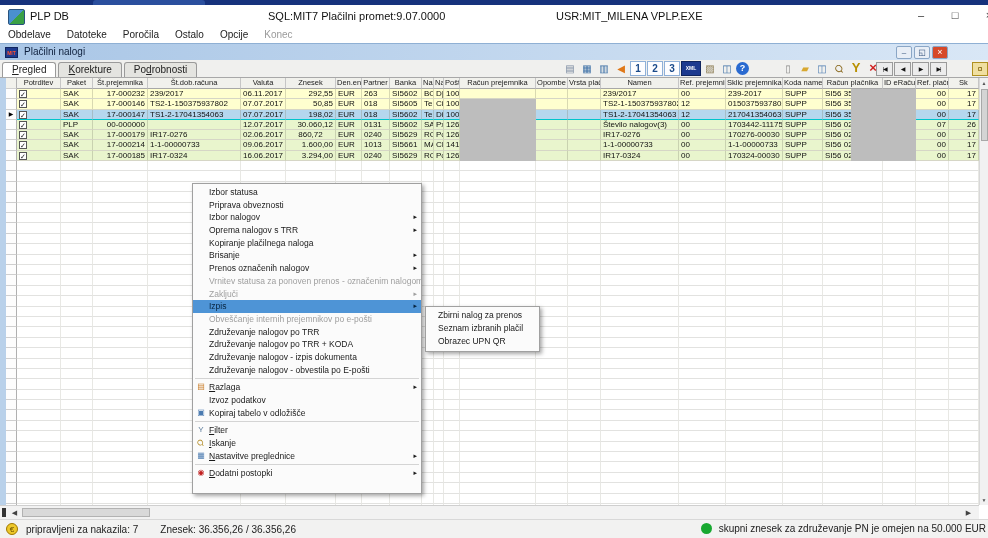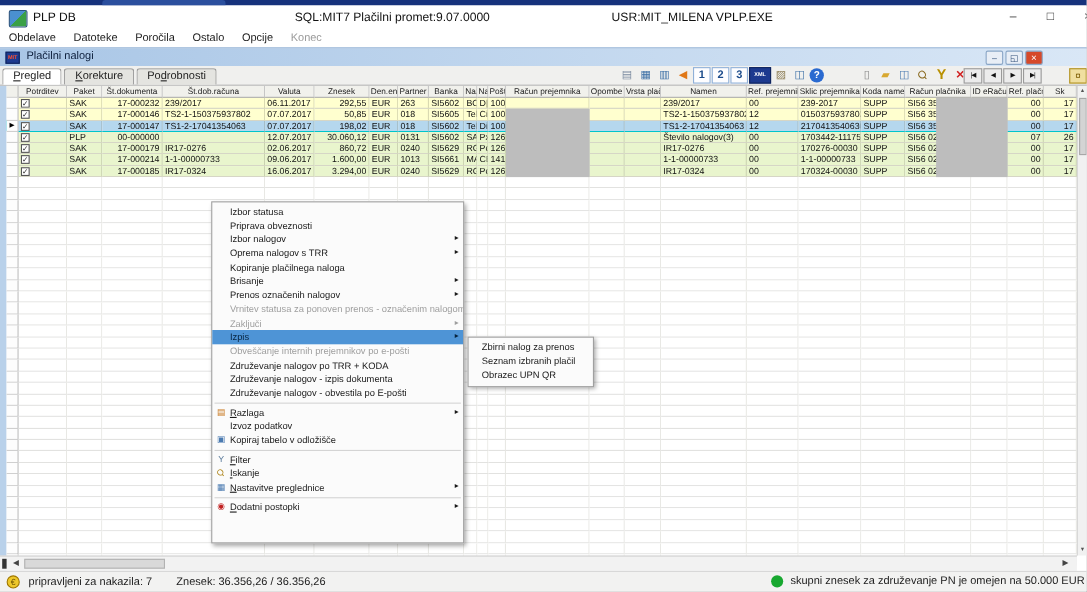--- a/index.html
+++ b/index.html
@@ -137,21 +137,21 @@
     <span class="exit-partial">¤</span>
   </div>
 
   <div class="grid-area">
     <div class="left-frame"></div>
     <div id="table">
         <div class="trow thead">
           <div class="tcell gut" style="width: 11px;"></div>
           <div class="tcell" style="width: 44px;">Potrditev</div>
           <div class="tcell" style="width: 32px;">Paket</div>
-          <div class="tcell" style="width: 55px;">Št.dokumenta</div>
+          <div class="tcell" style="width: 55px;">Št.prejemnika</div>
           <div class="tcell" style="width: 93px;">Št.dob.računa</div>
           <div class="tcell" style="width: 45px;">Valuta</div>
           <div class="tcell" style="width: 50px;">Znesek</div>
           <div class="tcell" style="width: 26px;">Den.enota</div>
           <div class="tcell" style="width: 28px;">Partner</div>
           <div class="tcell" style="width: 32px;">Banka</div>
           <div class="tcell" style="width: 12px;">Naz</div>
           <div class="tcell" style="width: 10px;">Na</div>
           <div class="tcell" style="width: 16px;">Pošta</div>
           <div class="tcell" style="width: 76px;">Račun prejemnika</div>
@@ -270,21 +270,21 @@
           <div class="tcell" style="width: 33px; text-align: right;">07</div>
           <div class="tcell" style="width: 30px; text-align: right;">26</div>
         </div>
         <div class="trow drow green">
           <div class="tcell gut" style="width: 11px;"></div>
           <div class="tcell" style="width: 44px; text-align: left;"><span class="cb">✓</span></div>
           <div class="tcell" style="width: 32px; text-align: left;">SAK</div>
           <div class="tcell" style="width: 55px; text-align: right;">17-000179</div>
           <div class="tcell" style="width: 93px; text-align: left;">IR17-0276</div>
           <div class="tcell" style="width: 45px; text-align: left;">02.06.2017</div>
-          <div class="tcell" style="width: 50px; text-align: right;">860,72</div>
+          <div class="tcell" style="width: 50px; text-align: center;">860,72</div>
           <div class="tcell" style="width: 26px; text-align: left;">EUR</div>
           <div class="tcell" style="width: 28px; text-align: left;">0240</div>
           <div class="tcell" style="width: 32px; text-align: left;">SI5629</div>
           <div class="tcell" style="width: 12px; text-align: left;">RG</div>
           <div class="tcell" style="width: 10px; text-align: left;">Po</div>
           <div class="tcell" style="width: 16px; text-align: left;">1260</div>
           <div class="tcell" style="width: 76px; text-align: left;"></div>
           <div class="tcell" style="width: 32px; text-align: left;"></div>
           <div class="tcell" style="width: 33px; text-align: left;"></div>
           <div class="tcell" style="width: 78px; text-align: left;">IR17-0276</div>
@@ -1253,20 +1253,21 @@
       <div class="ci">Priprava obveznosti</div>
       <div class="ci">Izbor nalogov<span class="arr">▸</span></div>
       <div class="ci">Oprema nalogov s TRR<span class="arr">▸</span></div>
       <div class="ci">Kopiranje plačilnega naloga</div>
       <div class="ci">Brisanje<span class="arr">▸</span></div>
       <div class="ci">Prenos označenih nalogov<span class="arr">▸</span></div>
       <div class="ci dis">Vrnitev statusa za ponoven prenos - označenim nalogom</div>
       <div class="ci dis">Zaključi<span class="arr">▸</span></div>
       <div class="ci hl">Izpis<span class="arr">▸</span></div>
       <div class="ci dis">Obveščanje internih prejemnikov po e-pošti</div>
+      <div class="ci">Združevanje nalogov po TRR</div>
       <div class="ci">Združevanje nalogov po TRR + KODA</div>
       <div class="ci">Združevanje nalogov - izpis dokumenta</div>
       <div class="ci">Združevanje nalogov - obvestila po E-pošti</div>
       <div class="csep"></div>
       <div class="ci"><span class="micon" style="color: rgb(200, 120, 32);">▤</span><u>R</u>azlaga<span class="arr">▸</span></div>
       <div class="ci">Izvoz podatkov</div>
       <div class="ci"><span class="micon" style="color: rgb(74, 122, 176);">▣</span>Kopiraj tabelo v odložišče</div>
       <div class="csep"></div>
       <div class="ci"><span class="micon" style="color: rgb(90, 122, 154);">Y</span><u>F</u>ilter</div>
       <div class="ci"><span class="micon" style="color: rgb(176, 136, 32);"><span class="rot">Ϙ</span></span><u>I</u>skanje</div>

